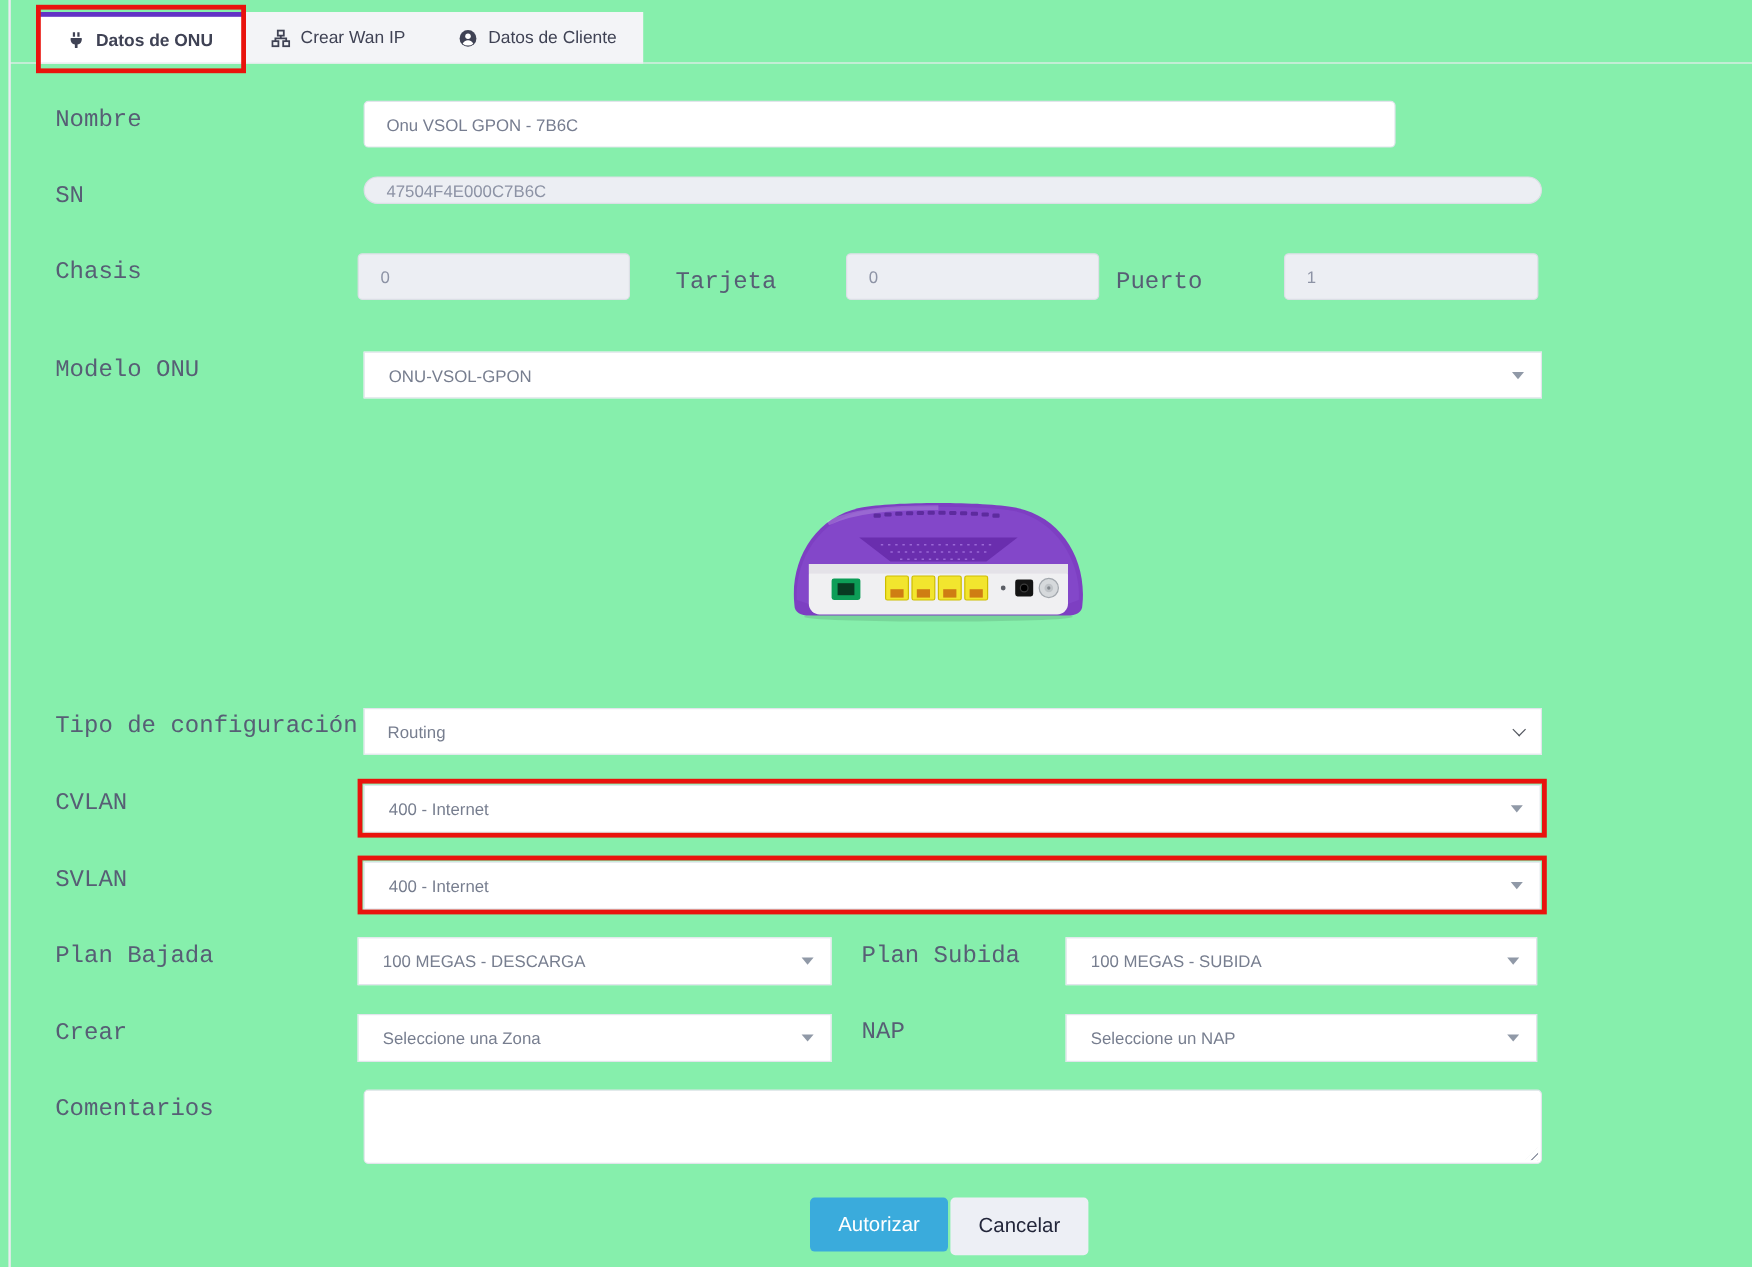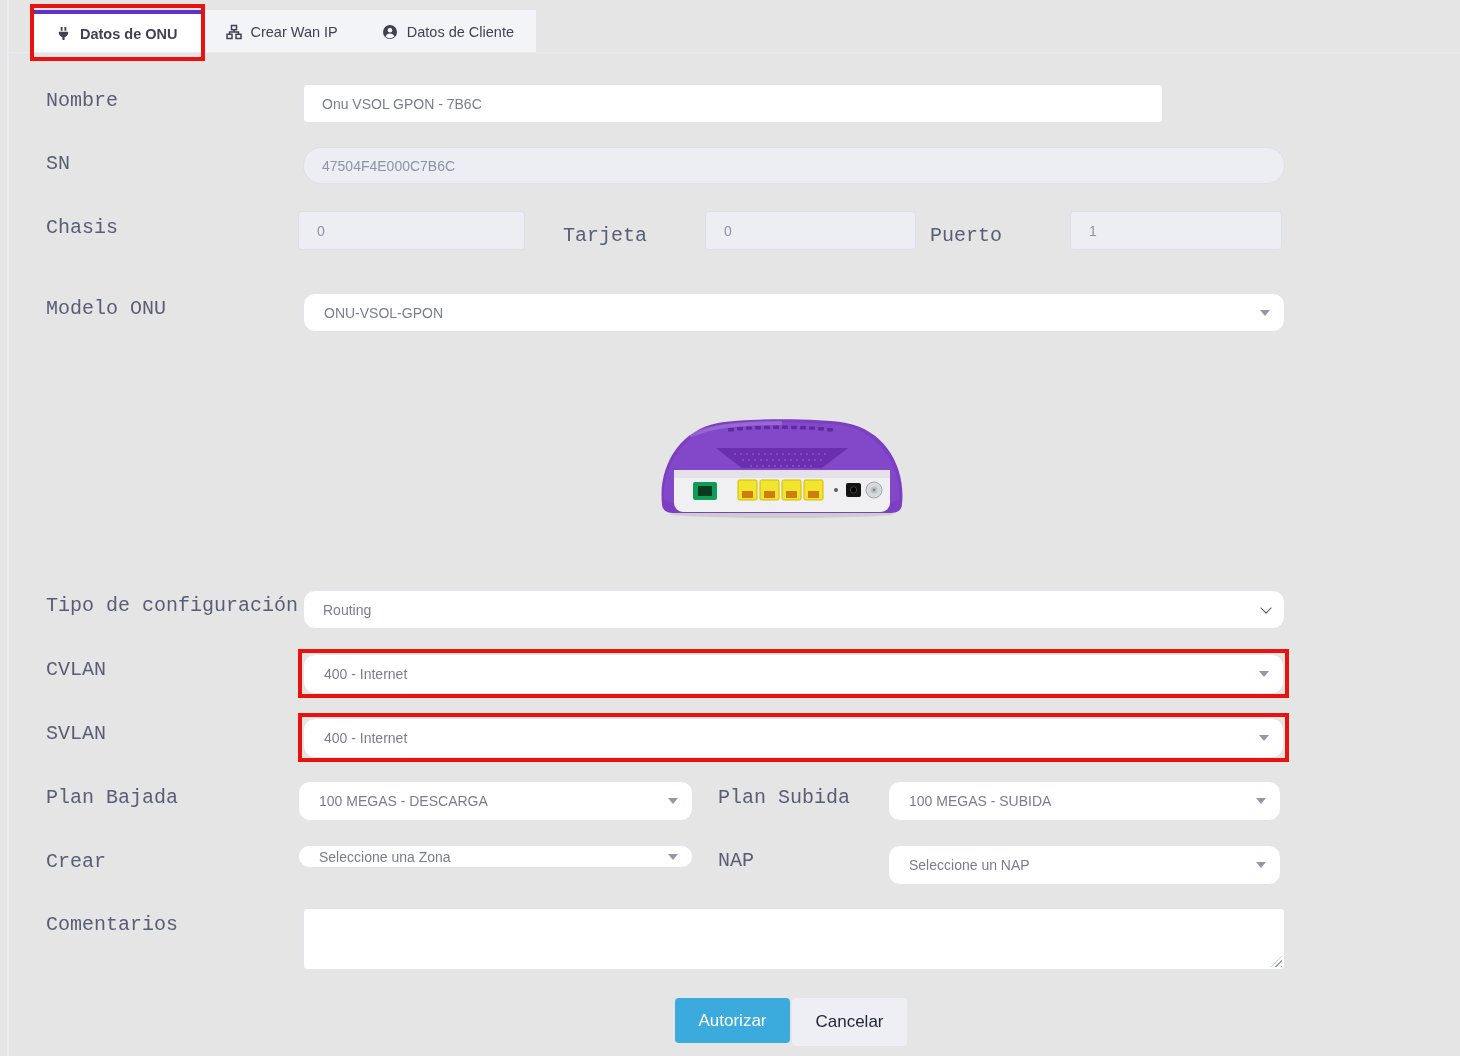--- a/index.html
+++ b/index.html
@@ -5,39 +5,39 @@
   :root{
     --accent-purple:#6332c5;
     --annotation-red:#e9130d;
     --primary-button-blue:#3aabdc;
     --tab-bar-bg:#f3f4f7;
     --disabled-input-bg:#eceef3;
     --border:#e2e5ec;
   }
   *{box-sizing:border-box;}
   body{margin:0;background:#fff;font-family:"Liberation Sans",sans-serif;}
-  .page{position:relative;width:1460px;height:1056px;background:#e5e5e5;overflow:hidden;}
+  .page{position:relative;width:1460px;height:1056px;background:#86efac;overflow:hidden;}
   .vline{position:absolute;left:7px;top:0;width:2px;height:100%;background:#ececf1;}
 
   
   .tabbar{position:absolute;left:30px;top:10px;height:43px;background:var(--tab-bar-bg);display:flex;align-items:stretch;}
   .tab{display:flex;align-items:center;gap:9px;padding:0 22px;font-size:14.5px;color:#3f4254;white-space:nowrap;cursor:pointer;}
   .tab.active{background:#fff;border-top:4px solid var(--accent-purple);font-weight:bold;padding:0 26px;}
   .ticon{display:flex;align-items:center;}
   .tab-underline{position:absolute;left:8px;top:52px;width:1452px;height:1px;background:#ebecf1;}
 
   
   .annotation{position:absolute;border:4px solid var(--annotation-red);pointer-events:none;z-index:50;}
 
   
   .flabel{position:absolute;font-size:20px;color:#575e75;white-space:nowrap;font-family:Liberation Mono, monospace;}
   .input{position:absolute;border:1px solid var(--border);border-radius:4px;background:#fff;
          font-size:14px;color:#767d90;padding:0 18px;font-family:inherit;outline:none;}
   .input.disabled{background:var(--disabled-input-bg);border-color:#dcdfe6;color:#8d93a5;}
-  .select{position:absolute;border:1px solid var(--border);border-radius:12px;background:#fff;
+  .select{position:absolute;border:1px solid var(--border);border-radius:0;background:#fff;
           font-size:14px;color:#777e8f;padding:0 14px 0 20px;display:flex;align-items:center;
           justify-content:space-between;cursor:pointer;}
   .caret{width:0;height:0;border-left:5px solid transparent;border-right:5px solid transparent;
          border-top:6px solid #9099a7;flex:none;}
   .nchev{width:8px;height:8px;border-right:1.6px solid #53575f;border-bottom:1.6px solid #53575f;
          transform:rotate(45deg);margin-top:-4px;flex:none;}
   .ta{position:absolute;border:1px solid var(--border);border-radius:4px;resize:none;outline:none;
       font-family:inherit;font-size:14px;color:#767d90;padding:8px 12px;}
   .grip{position:absolute;left:1271px;top:956px;width:11px;height:11px;
         background:repeating-linear-gradient(135deg,transparent 0 2.5px,#9aa0ad 2.5px 4px);
@@ -87,21 +87,21 @@
       <span>Datos de Cliente</span>
     </div>
   </div>
   <div class="tab-underline"></div>
   <div class="annotation" style="left:30px;top:4px;width:175px;height:57px;"></div>
 
   <div class="flabel" style="left:46px;top:89px;">Nombre</div>
   <input class="input" style="left: 303px; top: 84px; width: 860px; height: 39px;" value="Onu VSOL GPON - 7B6C">
 
   <div class="flabel" style="left:46px;top:152px;">SN</div>
-  <input class="input disabled" style="left: 303px; top: 147px; width: 982px; height: 37px; border-radius: 18px;" value="47504F4E000C7B6C">
+  <input class="input disabled" style="left: 303px; top: 147px; width: 982px; height: 23px; border-radius: 18px;" value="47504F4E000C7B6C">
 
   <div class="flabel" style="left:46px;top:216px;">Chasis</div>
   <input class="input disabled" style="left: 298px; top: 211px; width: 227px; height: 39px;" value="0">
   <div class="flabel" style="left:563px;top:224px;">Tarjeta</div>
   <input class="input disabled" style="left: 705px; top: 211px; width: 211px; height: 39px;" value="0">
   <div class="flabel" style="left:930px;top:224px;">Puerto</div>
   <input class="input disabled" style="left: 1070px; top: 211px; width: 212px; height: 39px;" value="1">
 
   <div class="flabel" style="left:46px;top:297px;">Modelo ONU</div>
   <div class="select" style="left:303px;top:293px;width:982px;height:39px;">
@@ -183,21 +183,21 @@
     <span>100 MEGAS - DESCARGA</span>
     <span class="caret"></span>
   </div>
   <div class="flabel" style="left:718px;top:786px;">Plan Subida</div>
   <div class="select" style="left:888px;top:781px;width:393px;height:40px;">
     <span>100 MEGAS - SUBIDA</span>
     <span class="caret"></span>
   </div>
 
   <div class="flabel" style="left:46px;top:850px;">Crear</div>
-  <div class="select" style="left:298px;top:845px;width:395px;height:23px;">
+  <div class="select" style="left:298px;top:845px;width:395px;height:40px;">
     <span>Seleccione una Zona</span>
     <span class="caret"></span>
   </div>
   <div class="flabel" style="left:718px;top:849px;">NAP</div>
   <div class="select" style="left:888px;top:845px;width:393px;height:40px;">
     <span>Seleccione un NAP</span>
     <span class="caret"></span>
   </div>
 
   <div class="flabel" style="left:46px;top:913px;">Comentarios</div>

